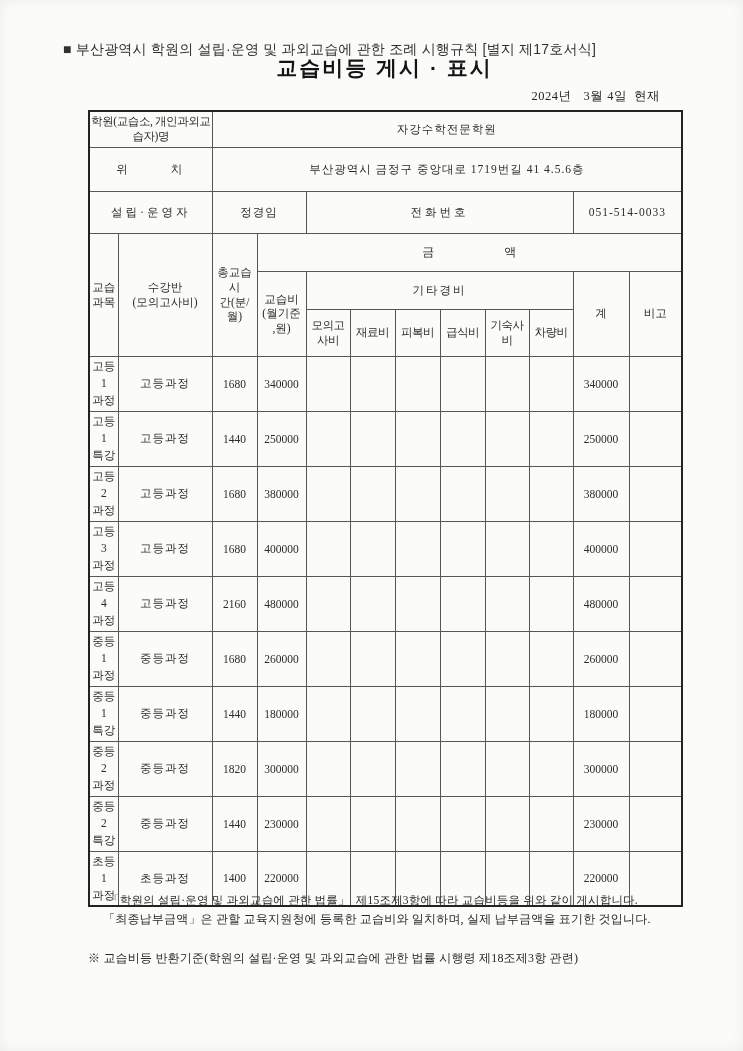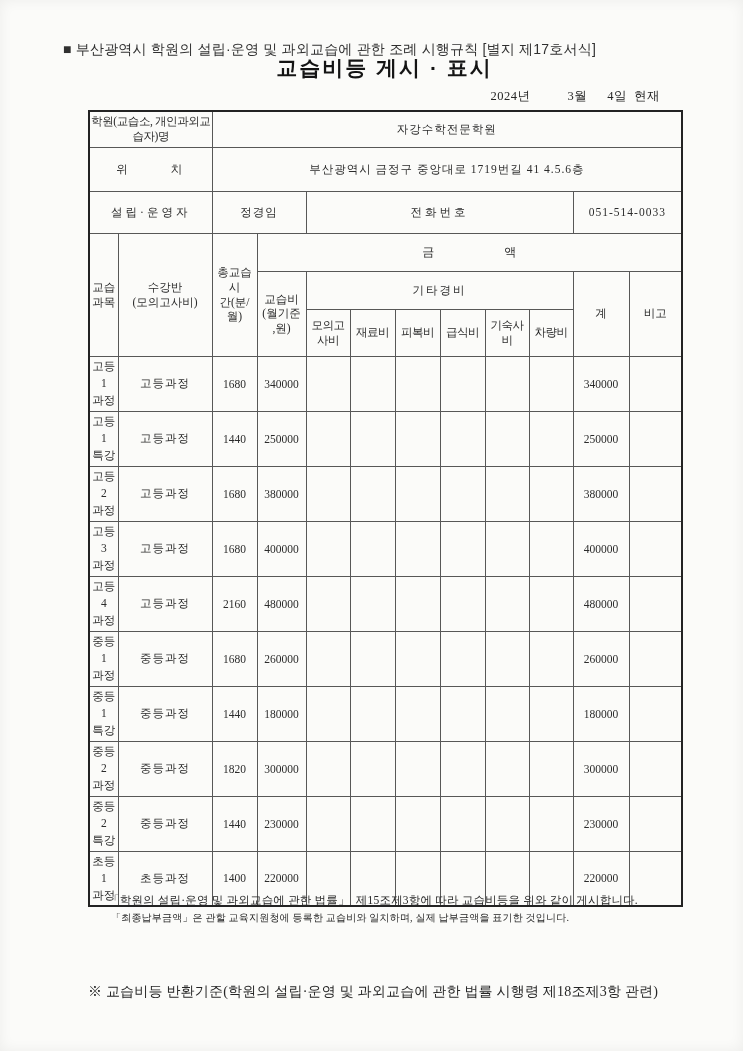--- a/index.html
+++ b/index.html
@@ -16,22 +16,22 @@
   }
   .page-title {
     position:absolute; left:88px; top:54px; width:593px; text-align:center;
     font-family:"Liberation Sans","DejaVu Sans",sans-serif;
     font-size:21px; font-weight:bold; letter-spacing:2px; color:#141414;
   }
   .date-line {
     position:absolute; top:88px; right:83px; font-size:12.5px; color:#252525;
     letter-spacing:0.5px;
   }
-  .date-line .gap-m { margin-left:37px; }
-  .date-line .gap-d { margin-left:20px; }
+  .date-line .gap-m { margin-left:12px; }
+  .date-line .gap-d { margin-left:4px; }
   .date-line .gap-s { margin-left:7px; }
 
   table.doc {
     position:absolute; left:88px; top:110px; width:593px;
     border-collapse:collapse; table-layout:fixed;
     border:2px solid #232323;
   }
   table.doc td, table.doc th {
     border:1px solid #575757; padding:0; text-align:center; vertical-align:middle;
     font-weight:normal; font-size:11.5px; color:#2b2b2b; overflow:hidden;
@@ -51,22 +51,22 @@
   .hdr-other { letter-spacing:2px; font-size:11px;margin-top:6px; }
   .hdr-sub { font-size:8.8px; letter-spacing:-0.5px; }
   .hdr-tuition { font-size:10.5px; line-height:1.25; }
 
   .c-subject { font-size:11px; line-height:1.45; }
   .c-num { font-size:12px; }
   .c-class { font-size:11.5px; letter-spacing:1px; }
   .v-top { vertical-align:top; padding-top:4px; }
 
   .footer-line1 { position:absolute; left:108px; top:893px; font-size:11.5px; color:#262626; letter-spacing:0.2px; }
-  .footer-line2 { position:absolute; left:111px; top:911px; font-size:10px; color:#262626; letter-spacing:0.2px; }
-  .refund-note  { position:absolute; left:88px;  top:983px; font-size:14px; color:#262626; letter-spacing:0.2px; }
+  .footer-line2 { position:absolute; left:103px; top:911px; font-size:12px; color:#262626; letter-spacing:0.2px; }
+  .refund-note  { position:absolute; left:88px;  top:950px; font-size:12px; color:#262626; letter-spacing:0.2px; }
 </style>
 </head>
 <body>
 
 <div class="page">
 
   <div class="form-note">■ 부산광역시 학원의 설립·운영 및 과외교습에 관한 조례 시행규칙 [별지 제17호서식]</div>
 
   <div class="page-title">교습비등 게시 · 표시</div>
 

